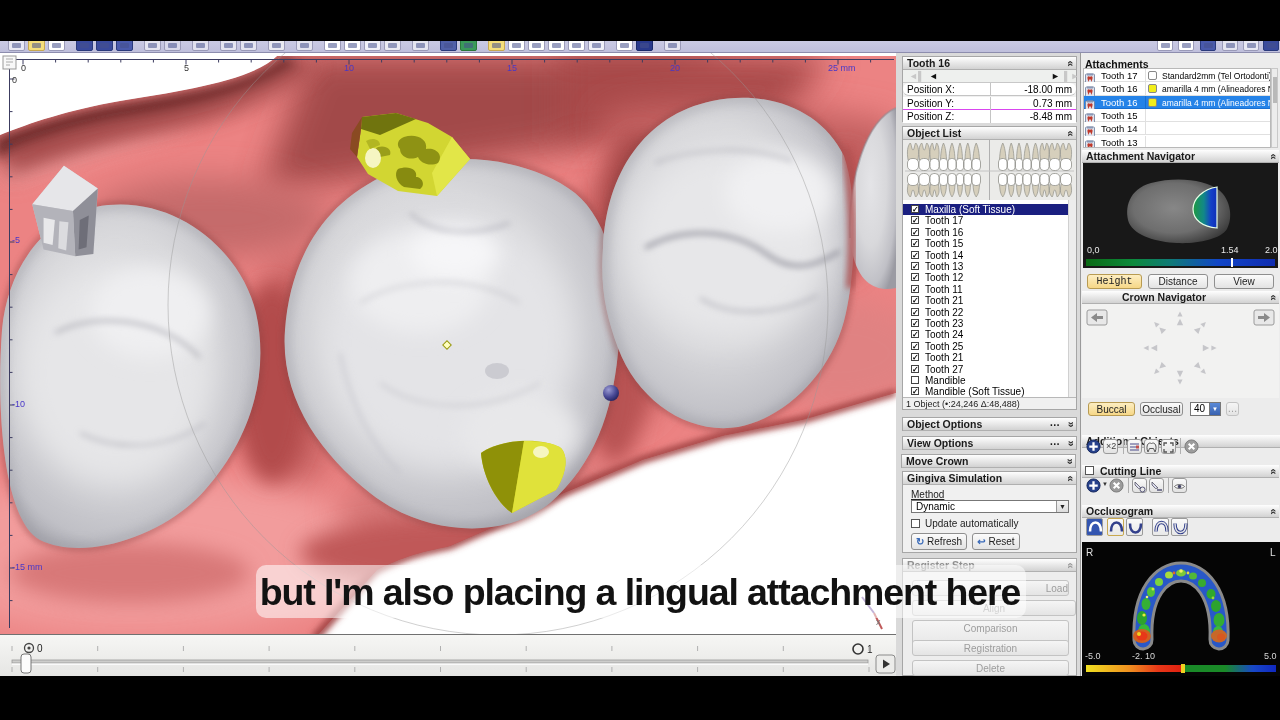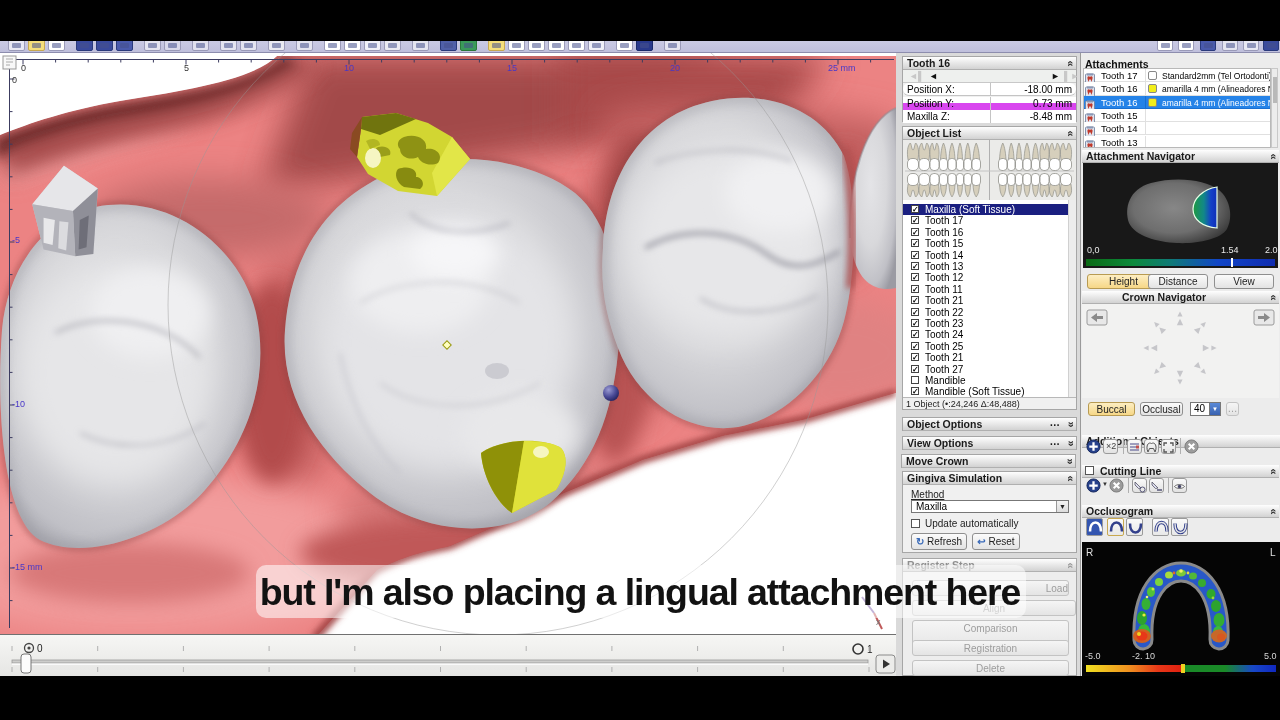--- a/index.html
+++ b/index.html
@@ -356,27 +356,27 @@
         <span class="abs" style="left:6px;top:1px;font-size:9px;color:#c8c8c8;">◄▌</span>
         <span class="abs" style="left:26px;top:1px;font-size:9px;color:#111;">◄</span>
         <span class="abs" style="left:148px;top:1px;font-size:9px;color:#111;">►</span>
         <span class="abs" style="left:161px;top:1px;font-size:9px;color:#c8c8c8;">▌►</span>
       </div>
       <div class="abs" style="left:0;top:26px;width:173px;height:13px;background:#fff;border-bottom:1px solid #c4c4c4;border-radius:6px;">
         <span class="abs" style="left:4px;top:1px;font-size:10px;">Position X:</span>
         <span class="abs" style="right:4px;top:1px;font-size:10px;">-18.00 mm</span>
         <span class="abs" style="left:87px;top:0;width:1px;height:13px;background:#c4c4c4;"></span>
       </div>
-      <div class="abs" style="left:0;top:39.5px;width:173px;height:13px;background:#fff;border-bottom:7px solid #d946ef;">
+      <div class="abs" style="left:0;top:39.5px;width:173px;height:13px;background:#fff;border-bottom:1px solid #d946ef;">
         <span class="abs" style="left:4px;top:1px;font-size:10px;">Position Y:</span>
         <span class="abs" style="right:4px;top:1px;font-size:10px;">0.73 mm</span>
         <span class="abs" style="left:87px;top:0;width:1px;height:13px;background:#c4c4c4;"></span>
       </div>
       <div class="abs" style="left:0;top:53px;width:173px;height:13px;background:#fff;">
-        <span class="abs" style="left:4px;top:1px;font-size:10px;">Maxilla Z:</span>
+        <span class="abs" style="left:4px;top:1px;font-size:10px;">Position Z:</span>
         <span class="abs" style="right:4px;top:1px;font-size:10px;">-8.48 mm</span>
         <span class="abs" style="left:87px;top:0;width:1px;height:13px;background:#c4c4c4;"></span>
       </div>
     </div>
 
     <div class="box" style="left:6px; top:73px; width:175px; height:284px;">
       <div class="hdr">Object List<span class="chu">«</span></div>
       <div class="abs" id="toothchart" style="left:0;top:13px;width:173px;height:60px;background:#ebebe9;"><svg width="173" height="60" viewBox="0 0 173 60">
             <rect width="173" height="60" fill="#ebebe9"></rect>
             <line x1="86.5" y1="0" x2="86.5" y2="60" stroke="#b0b0b0"></line>
@@ -527,21 +527,21 @@
       <div class="hdr">View Options<span class="abs" style="right:16px;top:-2px;font-weight:bold;">…</span><span class="chd">«</span></div>
     </div>
     <div class="box" style="left:5px; top:401px; width:175px; height:14px;">
       <div class="hdr">Move Crown<span class="chd">«</span></div>
     </div>
 
     <div class="box" style="left:6px; top:418px; width:175px; height:82px;">
       <div class="hdr">Gingiva Simulation<span class="chu">«</span></div>
       <span class="abs" style="left:8px;top:17px;font-size:10px;color:#222;text-decoration:underline;">Method</span>
       <div class="abs" style="left:8px;top:28px;width:158px;height:13px;background:#fff;border:1px solid #777;">
-        <span class="abs" style="left:4px;top:0px;font-size:10px;">Maxilla</span>
+        <span class="abs" style="left:4px;top:0px;font-size:10px;">Dynamic</span>
         <span class="abs" style="right:0;top:0;width:12px;height:11px;background:linear-gradient(#f4f4f4,#dcdcdc);border-left:1px solid #999;text-align:center;font-size:7px;color:#222;line-height:11px;">▼</span>
       </div>
       <span class="cb" style="left:8px;top:47px;"></span>
       <span class="abs" style="left:22px;top:46px;font-size:10px;color:#222;">Update automatically</span>
       <div class="btn" style="left:8px;top:61px;width:56px;height:17px;line-height:16px;"><span style="color:#3a6ab8;font-weight:bold;">↻</span> Refresh</div>
       <div class="btn" style="left:69px;top:61px;width:48px;height:17px;line-height:16px;"><span style="color:#3a6ab8;font-weight:bold;">↩</span> Reset</div>
     </div>
 
     <div class="box" style="left:6px; top:505px; width:175px; height:118px; background:#ededed;">
       <div class="hdr" style="color:#8f8f8f;">Register Step<span class="chu" style="color:#999;">«</span></div>
@@ -640,21 +640,21 @@
         <path d="M 134 24 C 120 26 110 36 110 46 C 110 57 120 64 134 65 Z" fill="url(#attg)" stroke="#e8ffe8" stroke-width="1.2"></path>
         <text x="4" y="90" font-size="9" fill="#e8e8e8">0,0</text>
         <text x="138" y="90" font-size="9" fill="#e8e8e8">1.54</text>
         <text x="182" y="90" font-size="9" fill="#e8e8e8">2.0</text>
       </svg>
     </div>
     <div class="abs" style="left:2px;top:205px;width:195px;height:10px;background:#181818;">
       <div class="abs" style="left:3px;top:1px;width:189px;height:7px;background:linear-gradient(90deg,#0a6a14,#0c8a3c 25%,#0f7a78 45%,#1146c8 70%,#0f2cb0 100%);"></div>
       <div class="abs" style="left:148px;top:0px;width:2px;height:9px;background:#fff;"></div>
     </div>
-    <div class="btn" style="left:6px;top:221px;width:73px;height:15px;line-height:14px;background:linear-gradient(#fdeec2,#f6d787);border-color:#b89b52;">Height</div>
+    <div class="btn" style="left:6px;top:221px;width:55px;height:15px;line-height:14px;background:linear-gradient(#fdeec2,#f6d787);border-color:#b89b52;font-family:Liberation Mono, monospace;">Height</div>
     <div class="btn" style="left:67px;top:221px;width:60px;height:15px;line-height:14px;">Distance</div>
     <div class="btn" style="left:133px;top:221px;width:60px;height:15px;line-height:14px;">View</div>
     <div class="hdr" style="left:1px;top:238px;width:197px;padding-left:40px;">Crown Navigator<span class="chu">«</span></div>
     <div class="abs" style="left:1px;top:251px;width:197px;height:94px;background:#f2f2f1;">
       <svg width="197" height="94" viewBox="0 0 197 94">
         <g id="cnav" fill="#c6c6ca">
             <path d="M 127.2 44.0 L 120.8 47.2 L 120.8 40.8 Z"></path>
             <path d="M 134.6 44.0 L 129.4 46.6 L 129.4 41.4 Z"></path>
             <path d="M 118.6 64.6 L 111.9 62.4 L 116.4 57.9 Z"></path>
             <path d="M 123.9 69.9 L 118.4 68.0 L 122.0 64.4 Z"></path>

